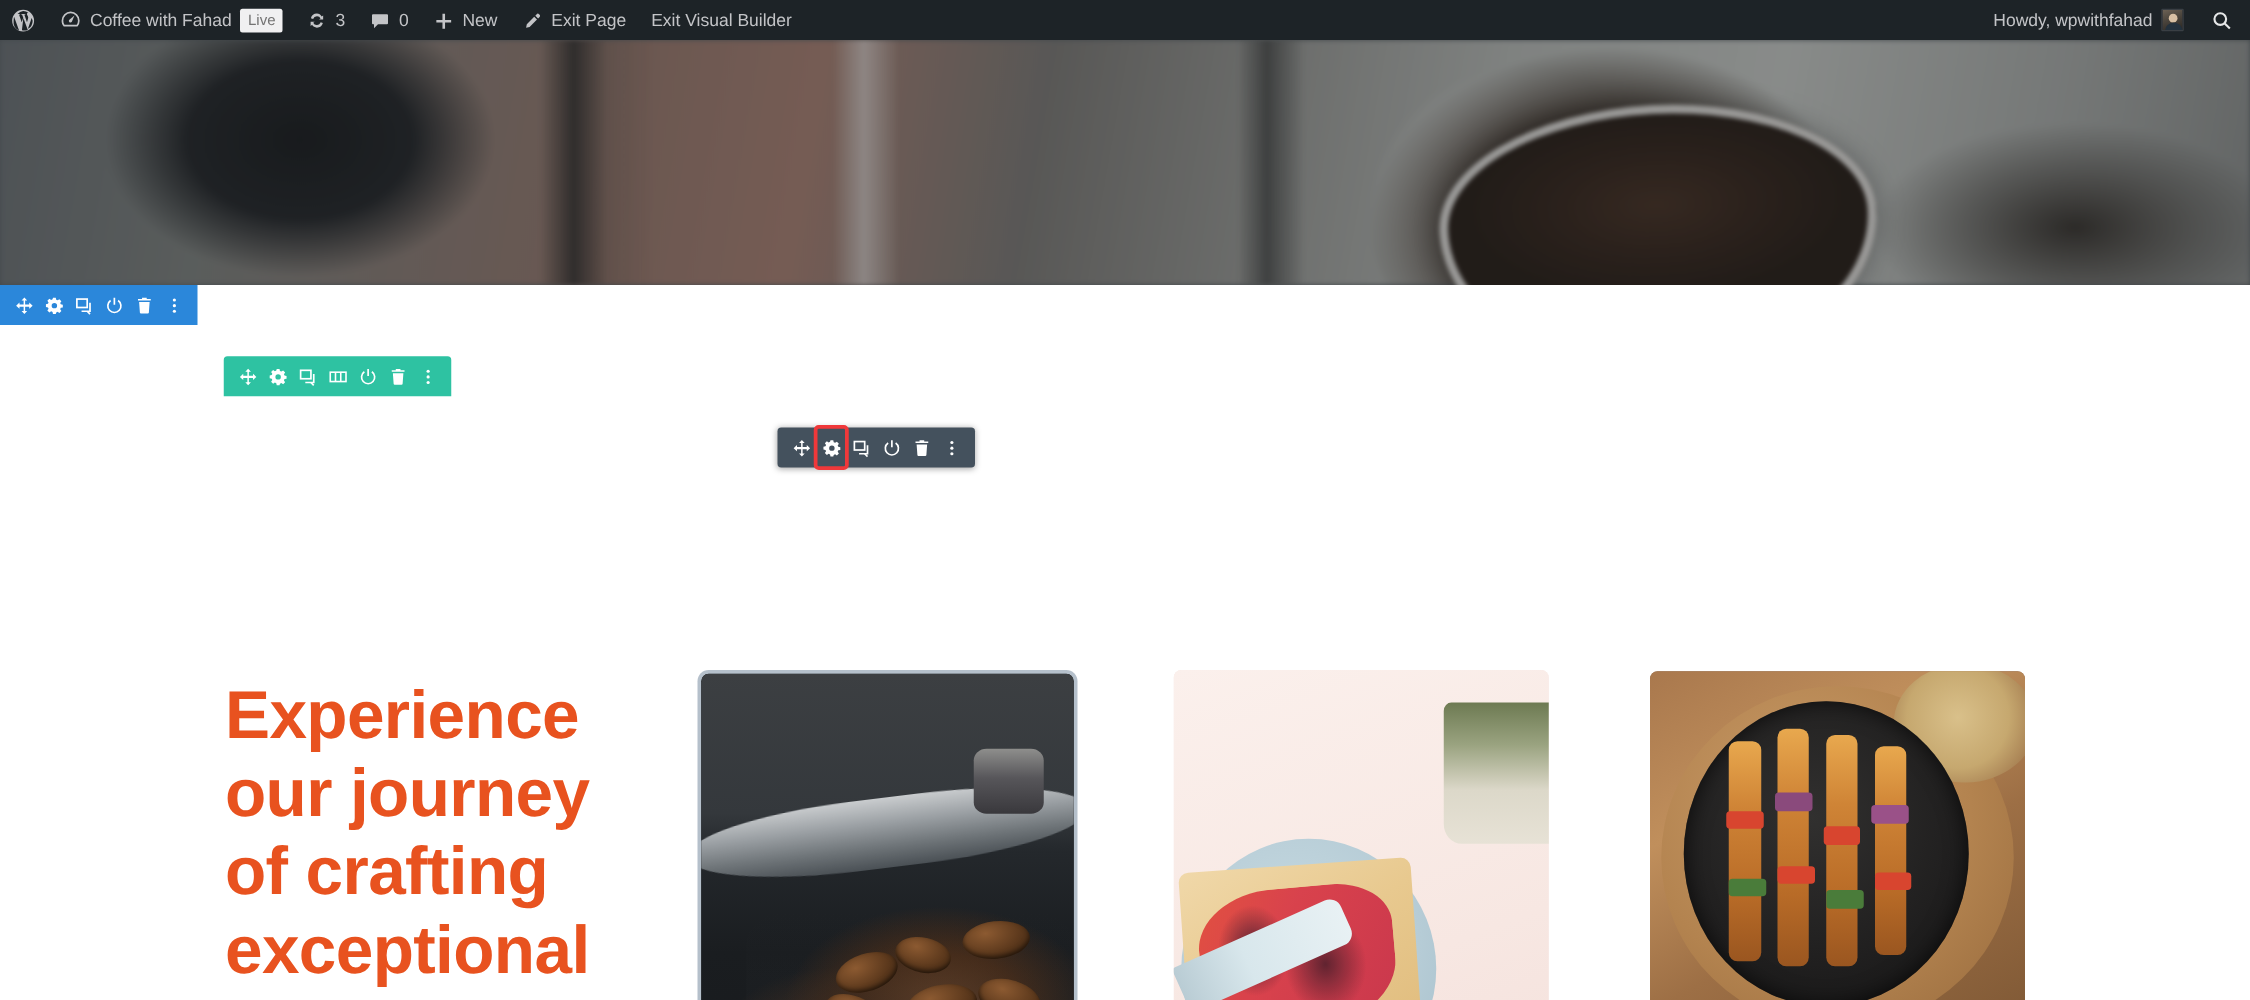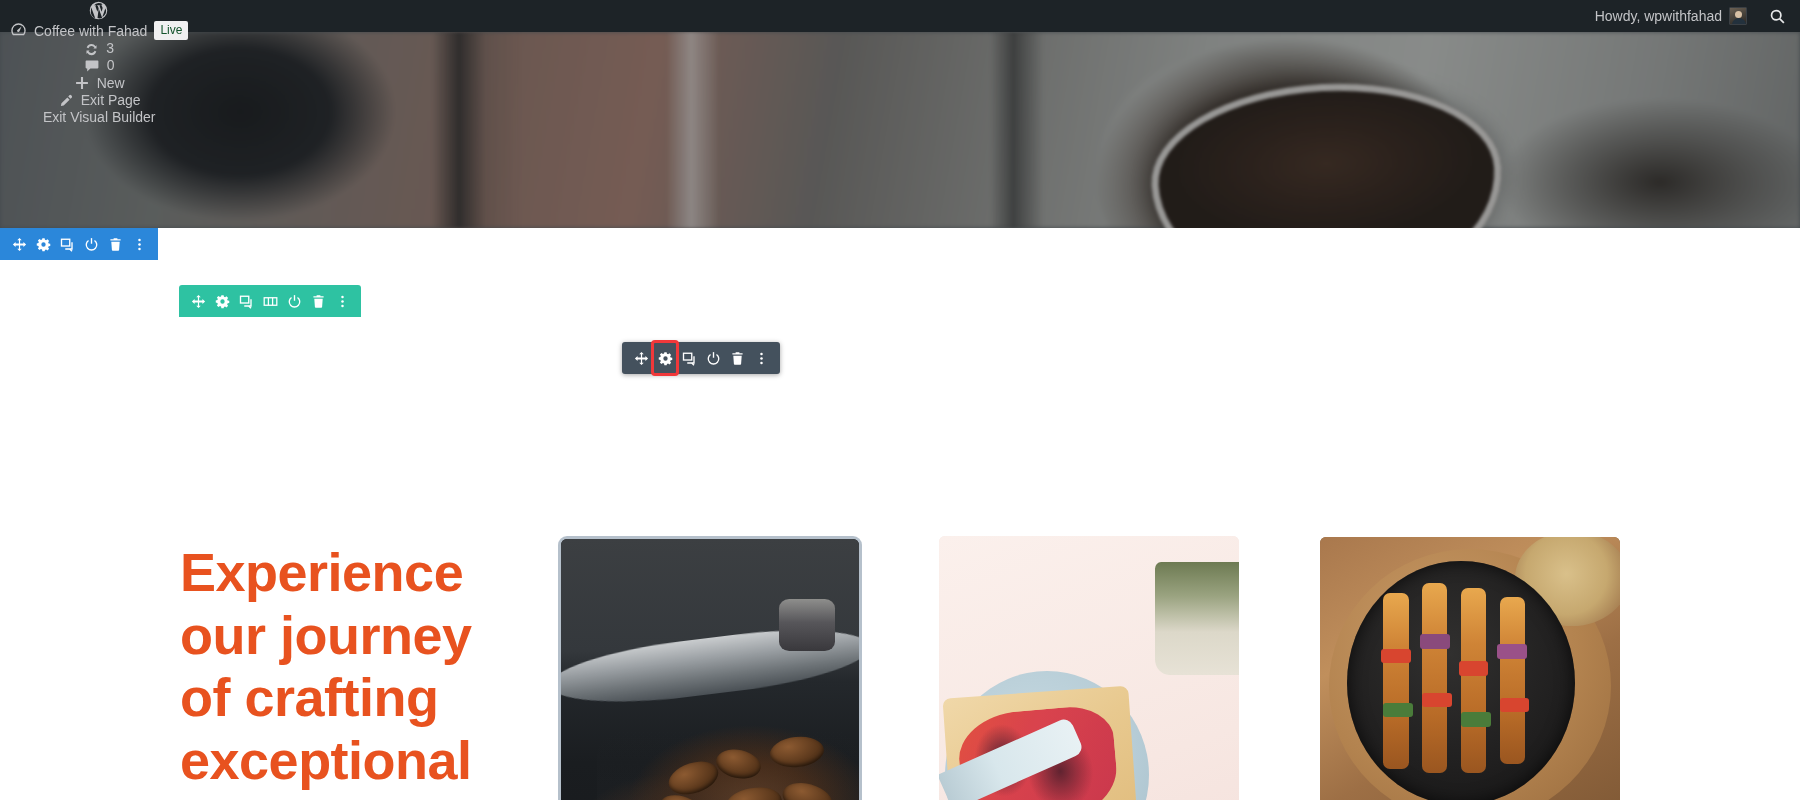--- a/index.html
+++ b/index.html
@@ -13,32 +13,32 @@
   
   .adminbar {
     position: absolute; top: 0; left: 0;
     width: 1800px; height: 32px;
     background: #1d2327;
     display: flex; align-items: center;
     color: #c3c4c7;
     font-size: 14px;
     z-index: 200;
   }
-  .ab-left { display: flex; align-items: center; height: 32px; flex-direction: column; }
+  .ab-left { display: flex; align-items: center; height: 32px; }
   .ab-right { margin-left: auto; display: flex; align-items: center; height: 32px; justify-content: flex-end; }
   .ab-item {
     display: flex; align-items: center; gap: 7px;
     height: 32px; padding: 0 10px;
     color: #c3c4c7; white-space: nowrap;
   }
   .ab-item.first { padding-left: 8px; padding-right: 9px; }
   .wp-logo { width: 21px; height: 21px; display: block; }
   .ico { display: inline-block; vertical-align: middle; }
   .live-badge {
-    background: #f0f0f1; color: #14532d;
+    background: #f0f0f1; color: #737373;
     font-size: 12px; line-height: 1;
     padding: 3px 6px 4px; border-radius: 2px;
     font-weight: 400;
   }
   .avatar {
     width: 18px; height: 18px; border-radius: 1px;
     background: linear-gradient(160deg,#6c6154 0%, #4a443c 45%, #2b2723 100%);
     display: inline-block; position: relative; overflow: hidden;
     border: 1px solid #3a3f44;
   }

